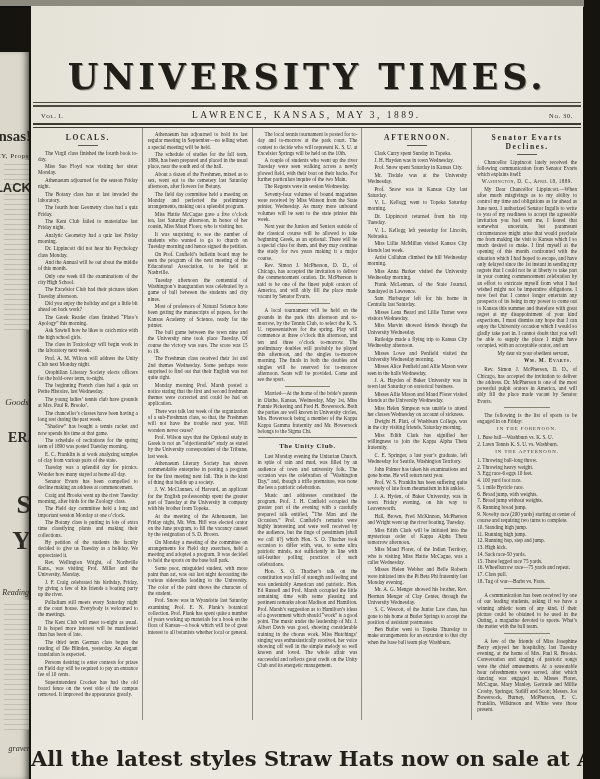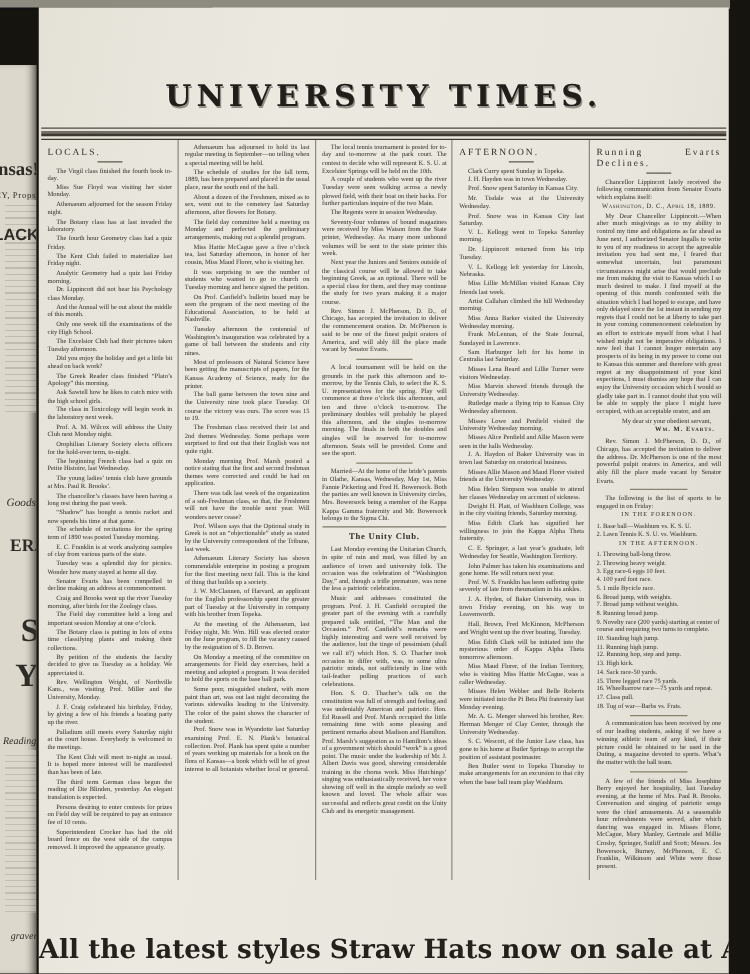--- a/index.html
+++ b/index.html
@@ -24,37 +24,37 @@
   .f5{top:438px;font-size:26px;font-weight:bold;}
   .f6{top:474px;font-size:26px;font-weight:bold;}
   .f7{top:536px;font-size:8px;font-style:italic;}
   .f8{top:692px;font-size:8px;font-style:italic;}
 
   
   .paper{position:absolute;left:31px;top:6px;width:552px;height:773px;background:#e9e6dd;
     background:linear-gradient(100deg,#e4e1d7 0%,#ece9e0 30%,#e9e6dd 70%,#dfdcd2 100%);overflow:hidden;}
   header{display:block;}
   h1{margin:50px 4px 4px;text-align:center;font-family:"DejaVu Serif",serif;font-weight:bold;
-    font-size:24px;line-height:42px;letter-spacing:4px;color:#201e19;
+    font-size:35px;line-height:42px;letter-spacing:4px;color:#201e19;
     text-shadow:1px 1px 0 rgba(40,36,28,.45), -0.5px -0.5px 0 rgba(255,255,255,.5);}
   .rule{height:0;border-top:1px solid #4d4a41;margin:0 2px;}
   .rule.dbl{border-bottom:1px solid #4d4a41;height:2px;}
   .rule.thick{border-top:2px solid #3c392f;border-bottom:1px solid #3c392f;height:2px;}
   .info-row{display:flex;justify-content:space-between;align-items:center;padding:3px 8px;margin:0 2px;}
   .info-side{font-size:6.5px;letter-spacing:.6px;font-variant:small-caps;color:#2c2a24;}
   .tagline{font-family:"Liberation Sans",sans-serif;font-weight:bold;font-size:8.5px;color:#24221c;letter-spacing:0;}
   .date-row{display:flex;justify-content:space-between;align-items:center;padding:3px 8px;margin:0 2px;}
   .place-date{font-size:9.5px;letter-spacing:2.5px;color:#2c2a24;}
 
   .columns{display:flex;height:592px;overflow:hidden;margin:0 2px;border-top:0;}
   .col{flex:1 1 0;padding:3px 4px 0 5px;border-right:1px solid #8f8b80;overflow:hidden;
     font-size:5.2px;line-height:6.25px;text-align:justify;color:#302e28;}
   .col:last-child{border-right:none;}
   .col p{margin:0 0 1.2px 0;text-indent:7px;}
-  p.col-headline{font-weight:normal;font-size:7.6px;line-height:9px;
+  p.col-headline{text-align:center;font-weight:bold;font-size:7.6px;line-height:9px;
     letter-spacing:1.6px;margin:2px 0 4px;text-indent:0;}
   p.col-headline:after{content:"";display:block;width:20px;border-top:1px solid #5c594f;margin:2.5px auto 0;}
   p.crosshead{text-align:center;font-weight:bold;font-size:6.9px;line-height:8px;margin:3px 0 3px;
     border-top:1px solid #7b7769;padding-top:4px;text-indent:0;letter-spacing:.6px;}
   p.subhead{text-align:center;font-size:4.8px;letter-spacing:1px;margin:2px 0 1.5px;text-indent:0;font-variant:small-caps;}
   p.list{text-indent:0;margin:0 0 .5px 0;text-align:left;}
   p.dateline2{text-align:center;text-indent:0;font-variant:small-caps;letter-spacing:.4px;}
   p.signoff{text-align:right;text-indent:0;padding-right:8px;}
   p.signature{text-align:right;text-indent:0;padding-right:5px;font-variant:small-caps;letter-spacing:.8px;font-weight:bold;margin-bottom:3px;}
   .sep-rule{border-top:1px solid #87836f;width:46%;margin:3.5px auto;}
@@ -81,20 +81,25 @@
     <span class="frag f7">Reading.</span>
     <span class="frag f8">graver.</span>
 
   </div>
 
   <div class="paper">
     <header>
       <h1>UNIVERSITY TIMES.</h1>
       <div class="rule dbl"></div>
       <div class="rule"></div>
+      <div class="date-row">
+        <span class="info-side">Vol. I.</span>
+        <span class="place-date">LAWRENCE, KANSAS, MAY 3, 1889.</span>
+        <span class="info-side">No. 30.</span>
+      </div>
       <div class="rule thick"></div>
     </header>
 
     <div class="columns">
       <section class="col">
           <p class="col-headline">LOCALS.</p>
           <p>The Virgil class finished the fourth book to-day.</p>
           <p>Miss Sue Floyd was visiting her sister Monday.</p>
           <p>Athenaeum adjourned for the season Friday night.</p>
           <p>The Botany class has at last invaded the laboratory.</p>
@@ -200,21 +205,21 @@
           <p>J. A. Hyden, of Baker University, was in town Friday evening, on his way to Leavenworth.</p>
           <p>Hall, Brown, Fred McKinnon, McPherson and Wright went up the river boating, Tuesday.</p>
           <p>Miss Edith Clark will be initiated into the mysterious order of Kappa Alpha Theta tomorrow afternoon.</p>
           <p>Miss Maud Florer, of the Indian Territory, who is visiting Miss Hattie McCague, was a caller Wednesday.</p>
           <p>Misses Helen Webber and Belle Roberts were initiated into the Pi Beta Phi fraternity last Monday evening.</p>
           <p>Mr. A. G. Menger showed his brother, Rev. Herman Menger of Clay Center, through the University Wednesday.</p>
           <p>S. C. Wescott, of the Junior Law class, has gone to his home at Butler Springs to accept the position of assistant postmaster.</p>
           <p>Ben Butler went to Topeka Thursday to make arrangements for an excursion to that city when the base ball team play Washburn.</p>
         </section>
       <section class="col">
-          <p class="col-headline">Running Evarts Declines.</p>
+          <p class="col-headline">Senator Evarts Declines.</p>
           <p>Chancellor Lippincott lately received the following communication from Senator Evarts which explains itself:</p>
           <p class="dateline2">Washington, D. C., April 18, 1889.</p>
           <p>My Dear Chancellor Lippincott.—When after much misgivings as to my ability to control my time and obligations as far ahead as June next, I authorized Senator Ingalls to write to you of my readiness to accept the agreeable invitation you had sent me, I feared that somewhat uncertain, but paramount circumstances might arise that would preclude me from making the visit to Kansas which I so much desired to make. I find myself at the opening of this month confronted with the situation which I had hoped to escape, and have only delayed since the 1st instant in sending my regrets that I could not be at liberty to take part in your coming commencement celebration by an effort to extricate myself from what I had wished might not be imperative obligations. I now feel that I cannot longer entertain any prospects of its being in my power to come out to Kansas this summer and therefore with great regret at my disappointment of your kind expections, I must dismiss any hope that I can enjoy the University occasion which I would so gladly take part in. I cannot doubt that you will be able to supply the place I might have occupied, with an acceptable orator, and am</p>
           <p class="signoff">My dear sir your obedient servant,</p>
           <p class="signature">Wm. M. Evarts.</p>
           <p>Rev. Simon J. McPherson, D. D., of Chicago, has accepted the invitation to deliver the address. Dr. McPherson is one of the most powerful pulpit orators in America, and will ably fill the place made vacant by Senator Evarts.</p>
           <div class="sep-rule"></div>
           <p>The following is the list of sports to be engaged in on Friday:</p>
           <p class="subhead">IN THE FORENOON.</p>
           <p class="list">1. Base ball—Washburn vs. K. S. U.</p>

